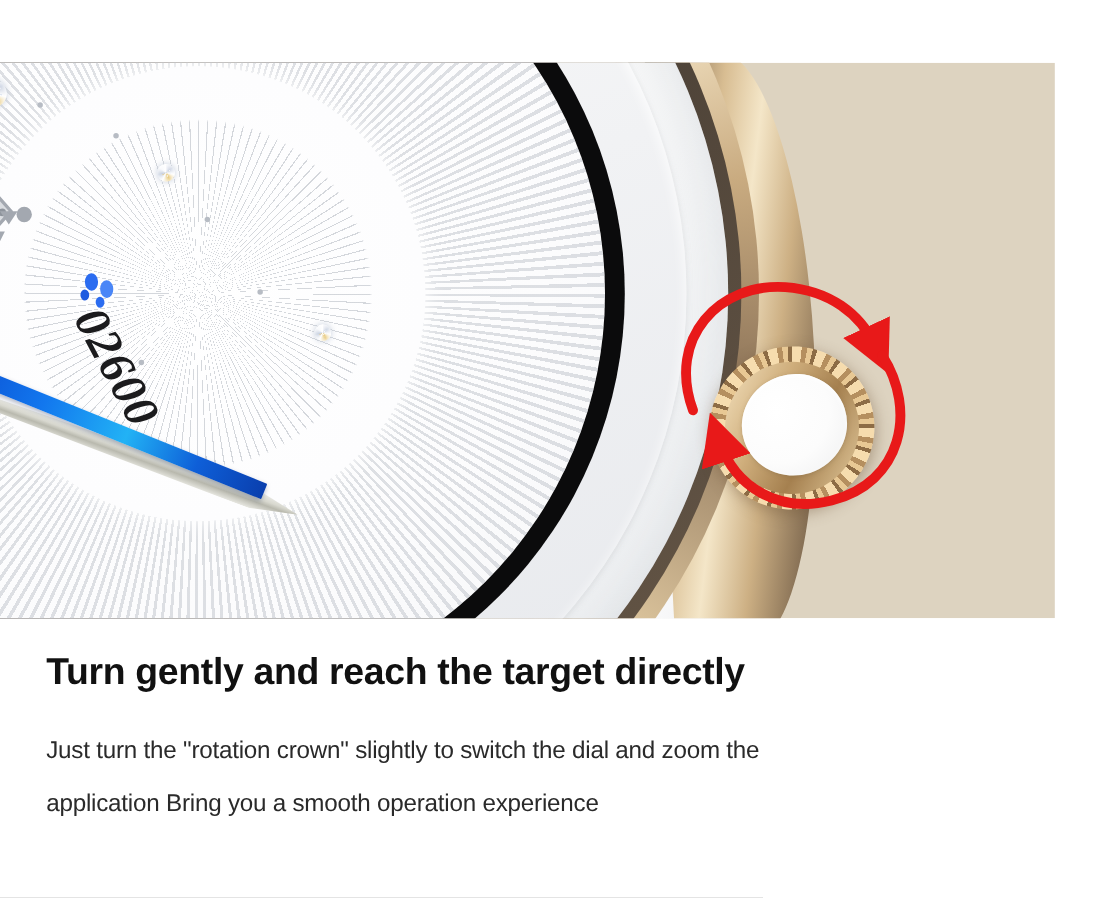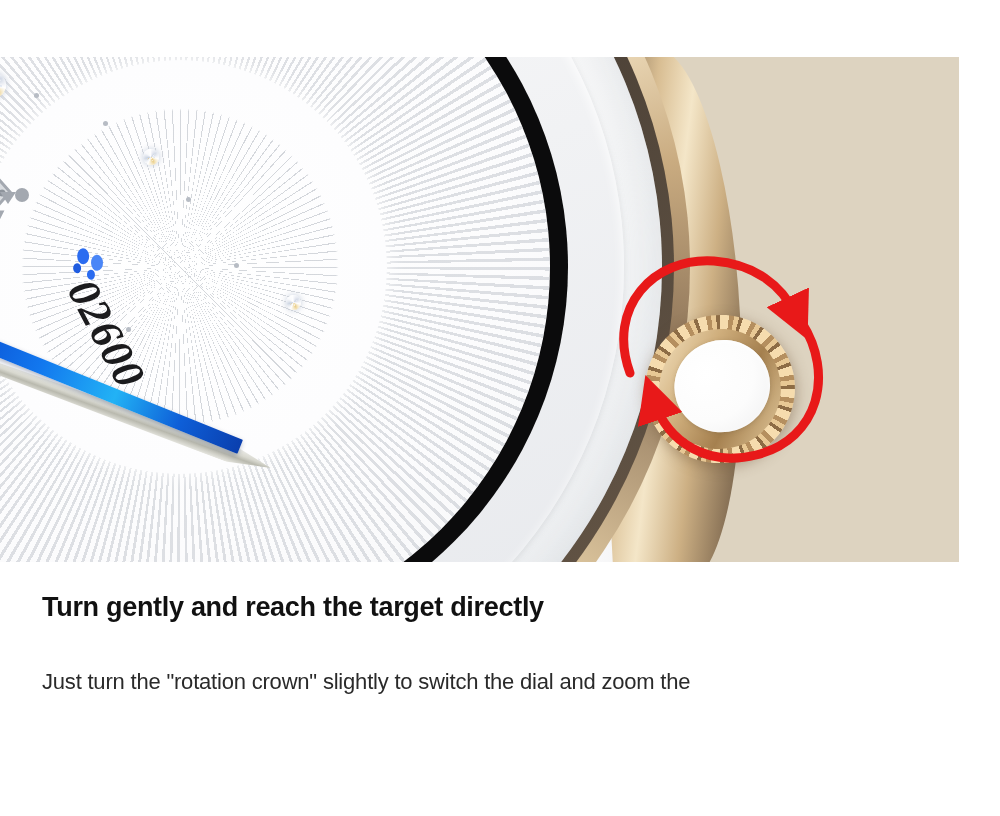--- a/index.html
+++ b/index.html
@@ -262,21 +262,21 @@
     left: 596px; top: 166px;
     width: 270px; height: 260px;
     pointer-events: none;
   }
 
   
   .headline {
     position: absolute;
     left: 42px; top: 592px;
     font-family: "Liberation Sans", sans-serif;
-    font-size: 27px;
+    font-size: 34px;
     font-weight: bold;
     color: #111111;
     letter-spacing: -0.3px;
     white-space: nowrap;
   }
   .body-copy {
     position: absolute;
     left: 42px; top: 658px;
     width: 860px;
     font-family: "Liberation Sans", sans-serif;
@@ -379,15 +379,16 @@
         <path d="M206 100 C238 150 224 216 160 232 C112 244 72 220 58 178" fill="none" stroke="#e81919" stroke-width="9" stroke-linecap="round" marker-end="url(#ar)"></path>
       </svg>
     </div>
 
   </div>
 
   <div class="headline">Turn gently and reach the target directly</div>
 
   <div class="body-copy">
     <span>Just turn the "rotation crown" slightly to switch the dial and zoom the</span>
+    <span>application Bring you a smooth operation experience</span>
   </div>
 
 </div>
 
 </body></html>

